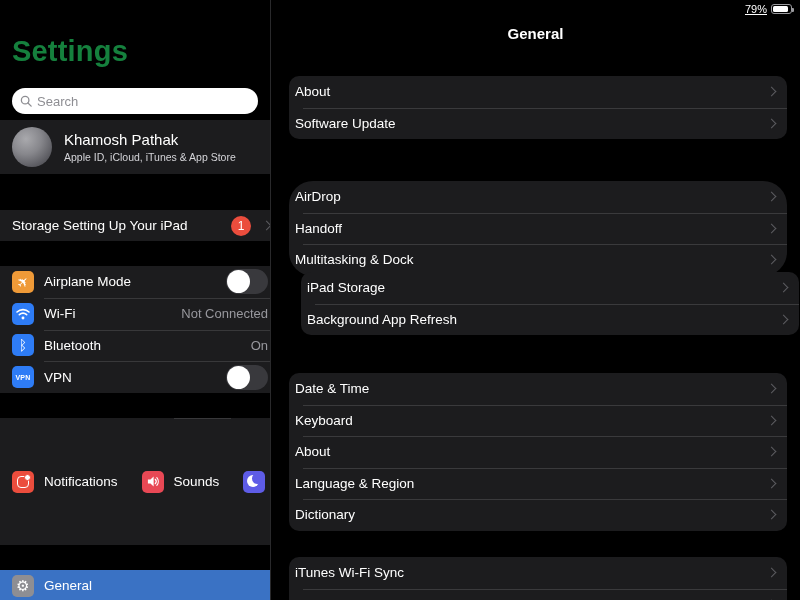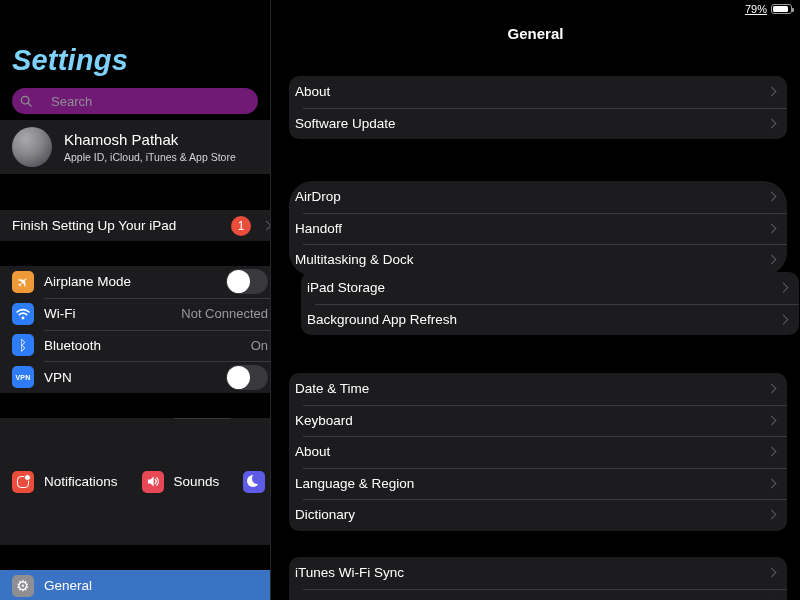--- a/index.html
+++ b/index.html
@@ -9,23 +9,23 @@
 
   
   .statusbar { position:absolute; top:3px; right:8px; display:flex; align-items:center; gap:4px; z-index:30;text-decoration:underline; }
   .batt-pct { font-size:11px; color:#fff; }
   .batt-body { position:relative; width:21px; height:10px; border:1px solid #9a9a9e; border-radius:3px; }
   .batt-fill { position:absolute; left:1px; top:1px; bottom:1px; width:79%; background:#fff; border-radius:1.5px; }
   .batt-nub { position:absolute; right:-3px; top:3px; width:2px; height:4px; background:#9a9a9e; border-radius:0 1px 1px 0; }
 
   
   .sidebar { position:absolute; left:0; top:0; width:270px; height:600px; background:#000; }
-  .app-title { position:absolute; left:12px; top:44px; font-size:29px; font-weight:700; color:#7dd3fc; letter-spacing:.2px;font-style:italic; }
-  .searchbar { position:absolute; left:12px; top:88px; width:246px; height:26px; background:#701a75; border-radius:13px;
-               display:flex; align-items:center; gap:19px; padding:0 8px; }
+  .app-title { position:absolute; left:12px; top:35px; font-size:29px; font-weight:700; color:#15803d; letter-spacing:.2px; }
+  .searchbar { position:absolute; left:12px; top:88px; width:246px; height:26px; background:#ffffff; border-radius:13px;
+               display:flex; align-items:center; gap:5px; padding:0 8px; }
   .searchbar .ph { font-size:13px; color:#8e8e93; }
 
   .section { position:absolute; left:0; width:280px; background:#1c1c1e; }
   .profile { top:120px; height:54px; display:flex; align-items:center; padding:0 12px; gap:12px; }
   .avatar { width:40px; height:40px; border-radius:50%; flex:0 0 auto;
             background:radial-gradient(circle at 35% 30%, #a9a9ad 0%, #87878c 40%, #5a5a60 75%, #3c3c41 100%); }
   .profile-name { font-size:15px; color:#fff; line-height:1.25; }
   .profile-sub { font-size:10.5px; color:#d4d4d8; margin-top:2px; }
 
   .setup { top:210px; height:31px; display:flex; align-items:center; padding:0 10px 0 12px; }
@@ -110,21 +110,21 @@
 
     <div class="section profile">
       <div class="avatar"></div>
       <div>
         <div class="profile-name">Khamosh Pathak</div>
         <div class="profile-sub">Apple ID, iCloud, iTunes &amp; App Store</div>
       </div>
     </div>
 
     <div class="section setup">
-      <span class="setup-label">Finish Setting Up Your iPad</span>
+      <span class="setup-label">Storage Setting Up Your iPad</span>
       <span class="badge">1</span>
       <span class="chev"></span>
     </div>
 
     <div class="section group-a">
 
       <div class="srow">
         <span class="app-icon icon-bg-orange">
             <span class="g-airplane">✈</span>
           </span>

